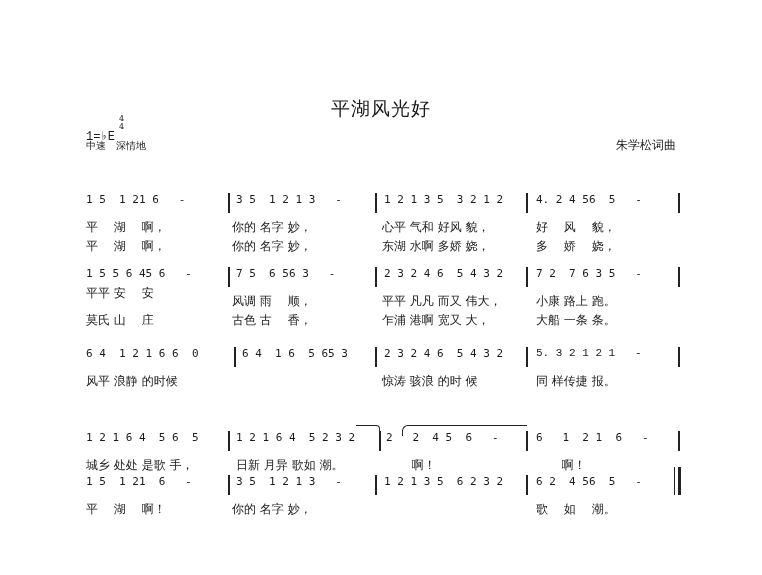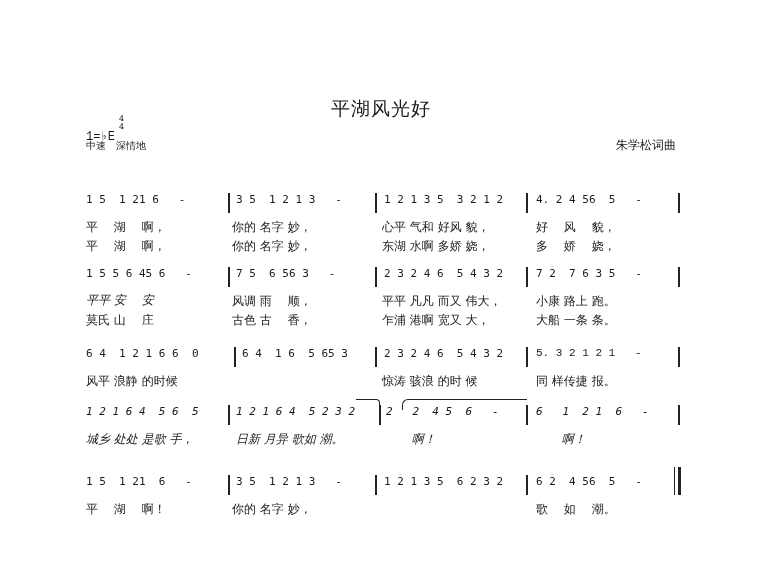--- a/index.html
+++ b/index.html
@@ -49,21 +49,21 @@
 
 <div class="system" style="top:240px;height:62px;">
   <div class="bar" style="left:142px;top:0;height:20px;"></div>
   <div class="bar" style="left:289px;top:0;height:20px;"></div>
   <div class="bar" style="left:440px;top:0;height:20px;"></div>
   <div class="bar" style="left:592px;top:0;height:20px;"></div>
   <div class="notes" style="left:0;">1 5 5 6 45 6   -</div>
   <div class="notes" style="left:150px;">7 5  6 56 3   -</div>
   <div class="notes" style="left:298px;">2 3 2 4 6  5 4 3 2</div>
   <div class="notes" style="left:450px;">7 2  7 6 3 5   -</div>
-  <div class="lyric" style="left:0;top:25px;font-style:italic;">平平 安　 安</div>
+  <div class="lyric" style="left:0;top:18px;">平平 安　 安</div>
   <div class="lyric" style="left:146px;top:26px;">风调 雨　 顺，</div>
   <div class="lyric" style="left:296px;top:26px;">平平 凡凡 而又 伟大，</div>
   <div class="lyric" style="left:450px;top:26px;">小康 路上 跑。</div>
   <div class="lyric" style="left:0;top:45px;">莫氏 山　 庄</div>
   <div class="lyric" style="left:146px;top:45px;">古色 古　 香，</div>
   <div class="lyric" style="left:296px;top:45px;">乍浦 港啊 宽又 大，</div>
   <div class="lyric" style="left:450px;top:45px;">大船 一条 条。</div>
 </div>
 
 <div class="system" style="top:320px;height:44px;">
@@ -73,21 +73,21 @@
   <div class="bar" style="left:592px;top:0;height:20px;"></div>
   <div class="notes" style="left:0;">6 4  1 2 1 6 6  0</div>
   <div class="notes" style="left:156px;">6 4  1 6  5 65 3</div>
   <div class="notes" style="left:298px;">2 3 2 4 6  5 4 3 2</div>
   <div class="notes" style="left:450px;font-family:Liberation Mono, monospace;">5. 3 2 1 2 1   -</div>
   <div class="lyric" style="left:0;top:26px;">风平 浪静 的时候</div>
   <div class="lyric" style="left:296px;top:26px;">惊涛 骇浪 的时 候</div>
   <div class="lyric" style="left:450px;top:26px;">同 样传捷 报。</div>
 </div>
 
-<div class="system" style="top:378px;height:44px;font-style:italic;">
+<div class="system" style="top:404px;height:44px;">
   <div class="bar" style="left:142px;top:0;height:20px;"></div>
   <div class="bar" style="left:293px;top:0;height:20px;"></div>
   <div class="bar" style="left:440px;top:0;height:20px;"></div>
   <div class="bar" style="left:592px;top:0;height:20px;"></div>
 
   <div style="position:absolute;left:270px;top:-6px;width:23px;height:20px;border-top:1px solid #222;border-right:1px solid #222;border-top-right-radius:4px;"></div>
   <div style="position:absolute;left:316px;top:-6px;width:124px;height:10px;border-top:1px solid #222;border-left:1px solid #222;border-top-left-radius:6px;"></div>
   <div class="notes" style="left:0;">1 2 1 6 4  5 6  5</div>
   <div class="notes" style="left:150px;">1 2 1 6 4  5 2 3 2</div>
   <div class="notes" style="left:300px;">2   2  4 5  6   -</div>

